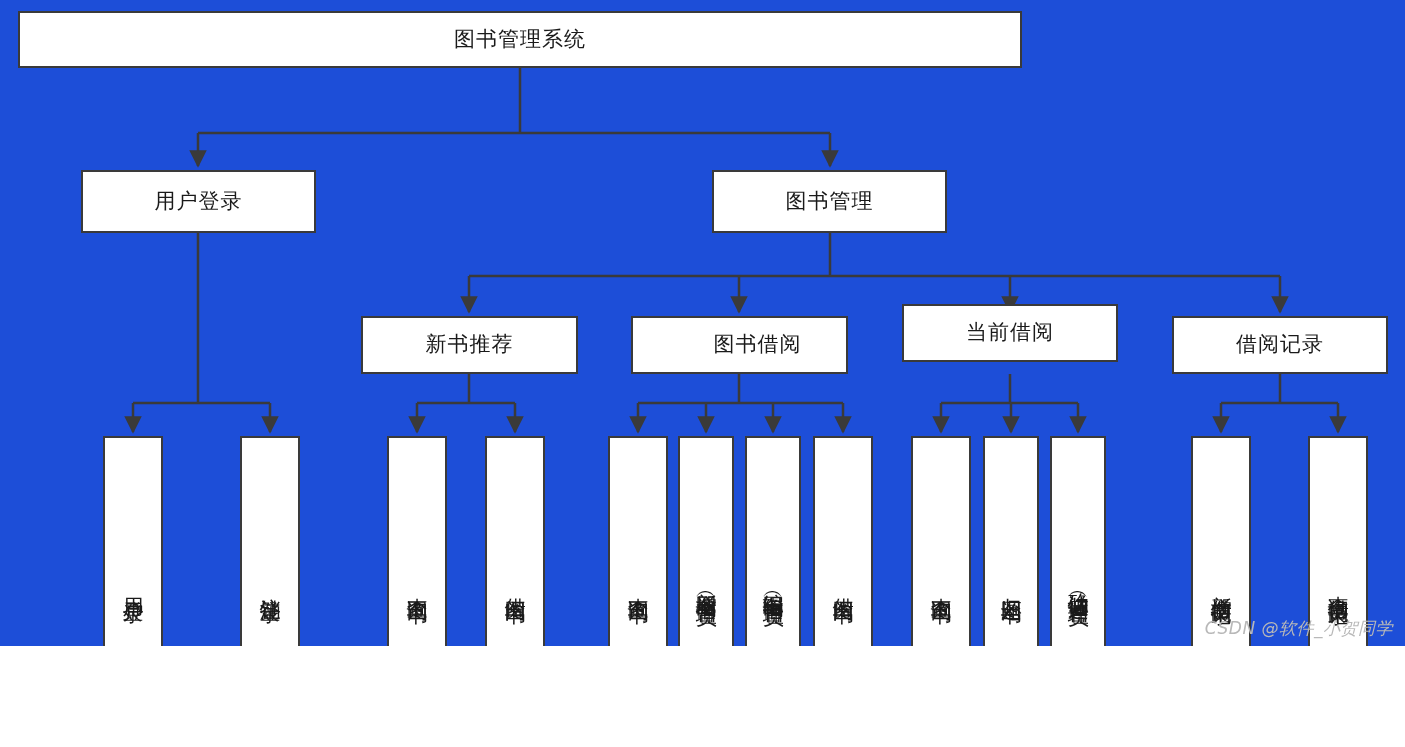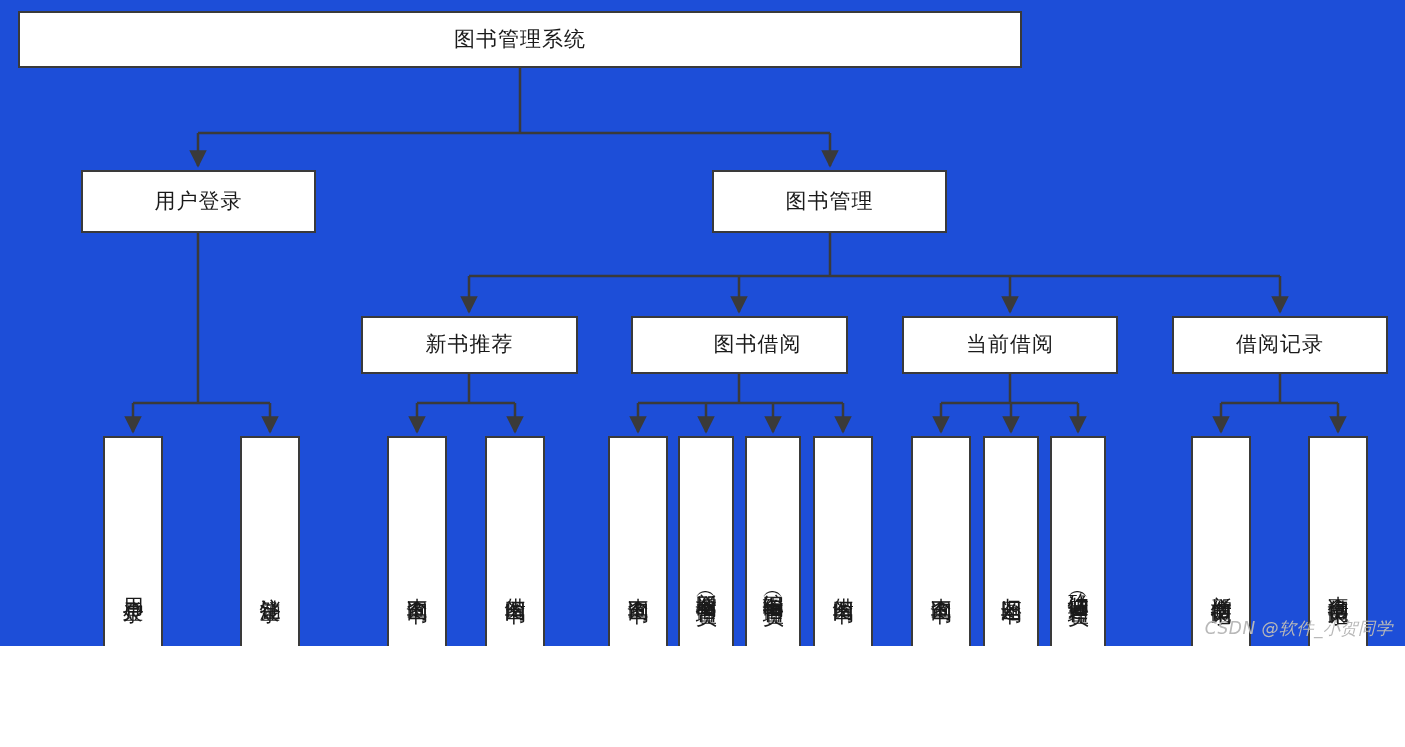--- a/index.html
+++ b/index.html
@@ -117,21 +117,21 @@
     </g>
   </svg>
 
   <div class="node horiz" style="left: 18px; top: 11px; width: 1004px; height: 57px;">图书管理系统</div>
 
   <div class="node horiz" style="left: 81px; top: 170px; width: 235px; height: 63px;">用户登录</div>
   <div class="node horiz" style="left: 712px; top: 170px; width: 235px; height: 63px;">图书管理</div>
 
   <div class="node horiz" style="left: 361px; top: 316px; width: 217px; height: 58px;">新书推荐</div>
   <div class="node horiz" style="left: 631px; top: 316px; width: 217px; height: 58px; padding-left: 36px;">图书借阅</div>
-  <div class="node horiz" style="left: 902px; top: 316px; width: 216px; height: 58px;">当前借阅</div>
+  <div class="node horiz" style="left: 902px; top: 304px; width: 216px; height: 58px;">当前借阅</div>
   <div class="node horiz" style="left: 1172px; top: 316px; width: 216px; height: 58px;">借阅记录</div>
 
   <div class="node vert" style="left: 103px; top: 436px; width: 60px; height: 297px;">用户登录</div>
   <div class="node vert" style="left: 240px; top: 436px; width: 60px; height: 297px;">注销登录</div>
 
   <div class="node vert" style="left: 387px; top: 436px; width: 60px; height: 297px;">查询图书</div>
   <div class="node vert" style="left: 485px; top: 436px; width: 60px; height: 297px;">借阅图书</div>
 
   <div class="node vert" style="left: 608px; top: 436px; width: 60px; height: 297px;">查询图书</div>
   <div class="node vert" style="left: 678px; top: 436px; width: 56px; height: 297px;">新增图书（管理员）</div>

